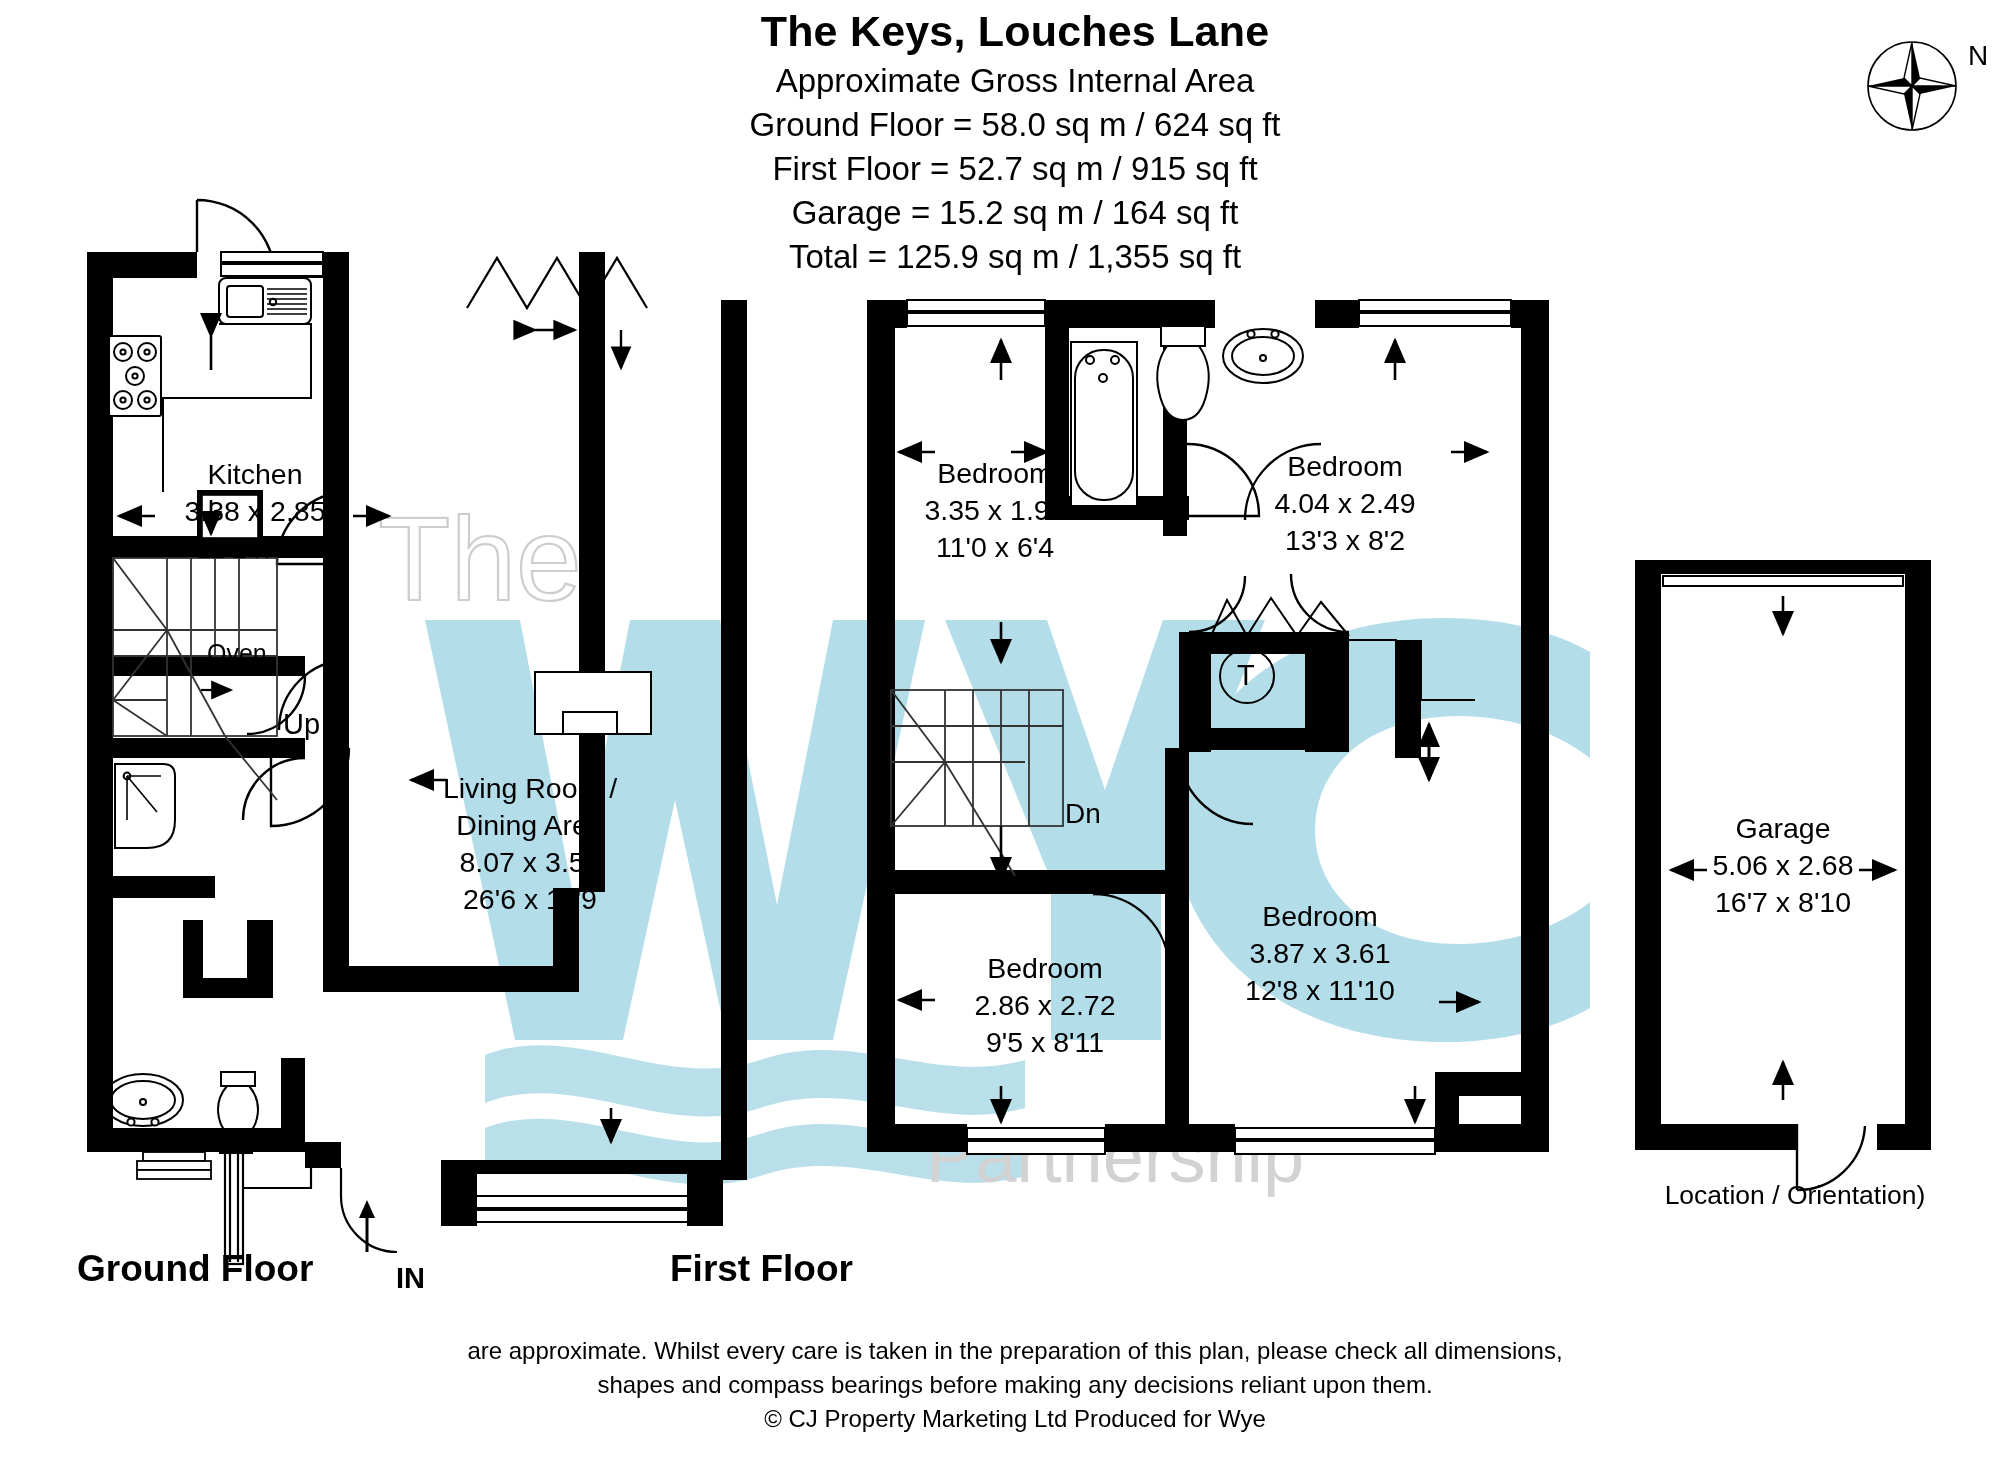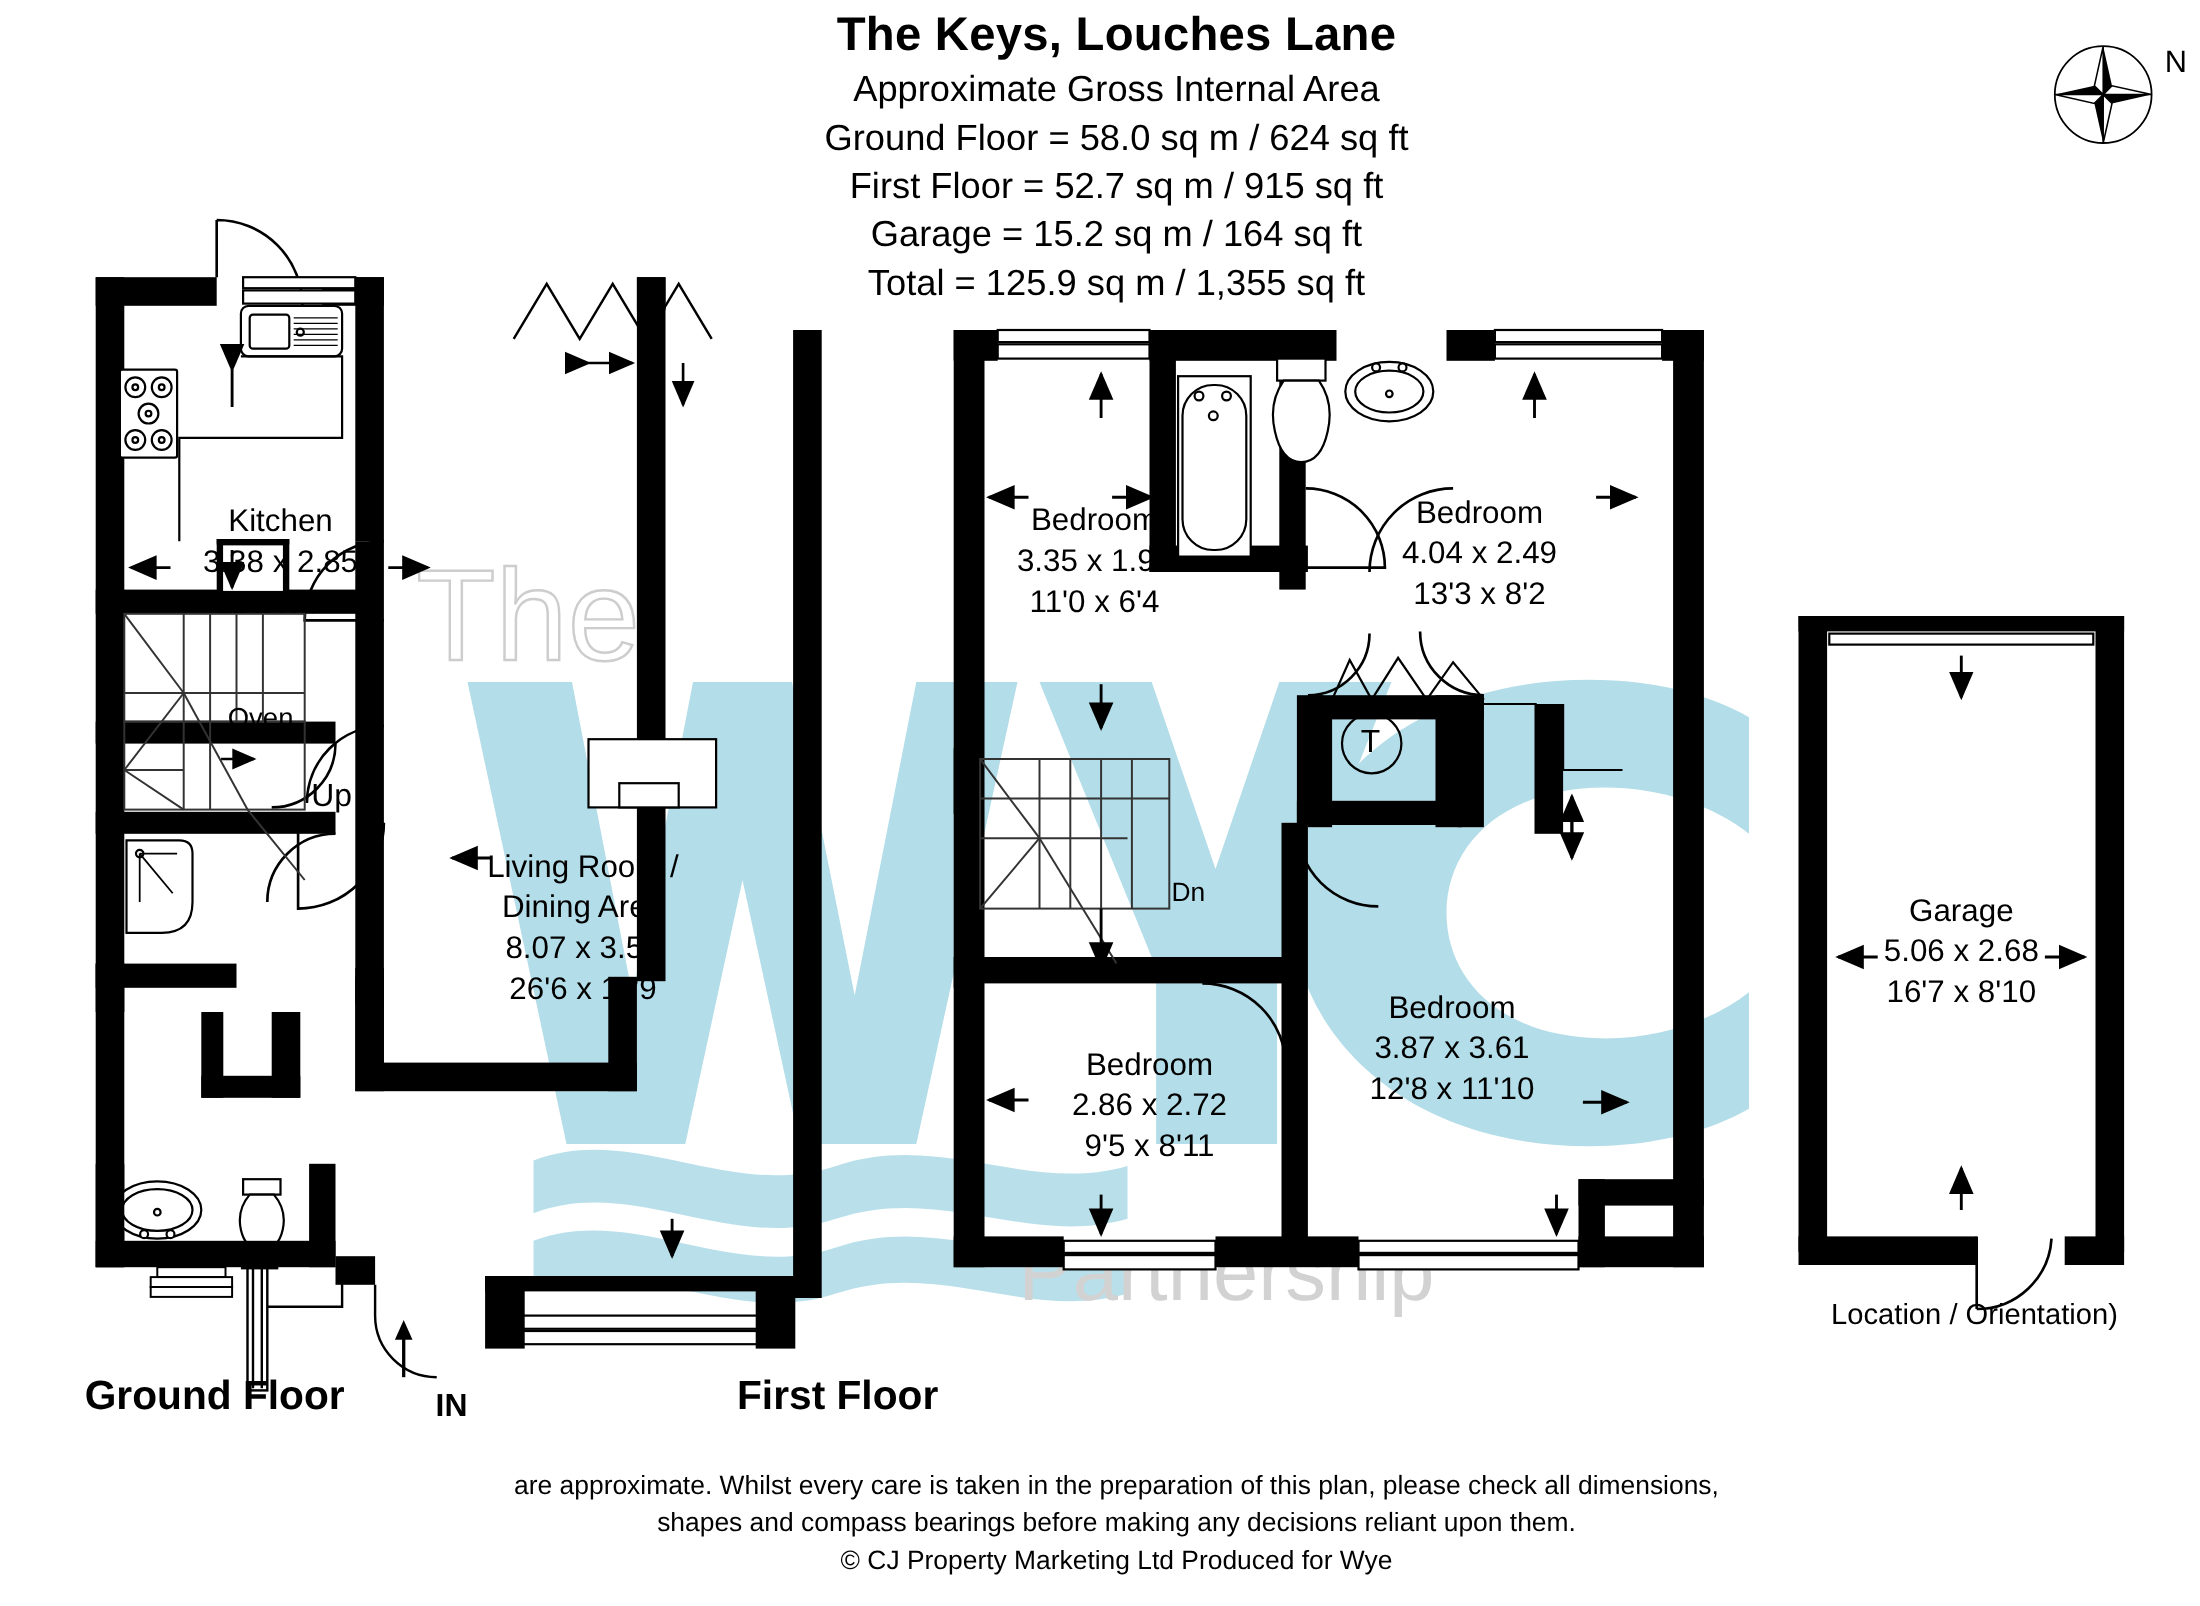--- a/index.html
+++ b/index.html
@@ -501,21 +501,21 @@
     <span class="m">2.86 x 2.72</span>
     <span class="f">9'5 x 8'11</span>
   </div>
 
   <div class="room-label" style="left:1180px;top:898px;width:250px;">
     <span class="nm">Bedroom</span>
     <span class="m">3.87 x 3.61</span>
     <span class="f">12'8 x 11'10</span>
   </div>
 
-  <div class="tiny-label" style="left:1050px;top:800px;font-size:24px;">Dn</div>
+  <div class="tiny-label" style="left:1050px;top:800px;font-size:28px;">Dn</div>
   <div class="tiny-label" style="left:1222px;top:661px;font-size:29px;">T</div>
 
   <div class="room-label" style="left:1648px;top:810px;width:240px;">
     <span class="nm">Garage</span>
     <span class="m">5.06 x 2.68</span>
     <span class="f">16'7 x 8'10</span>
   </div>
 
   <div id="garage-note">
     <div>Location / Orientation)</div>

